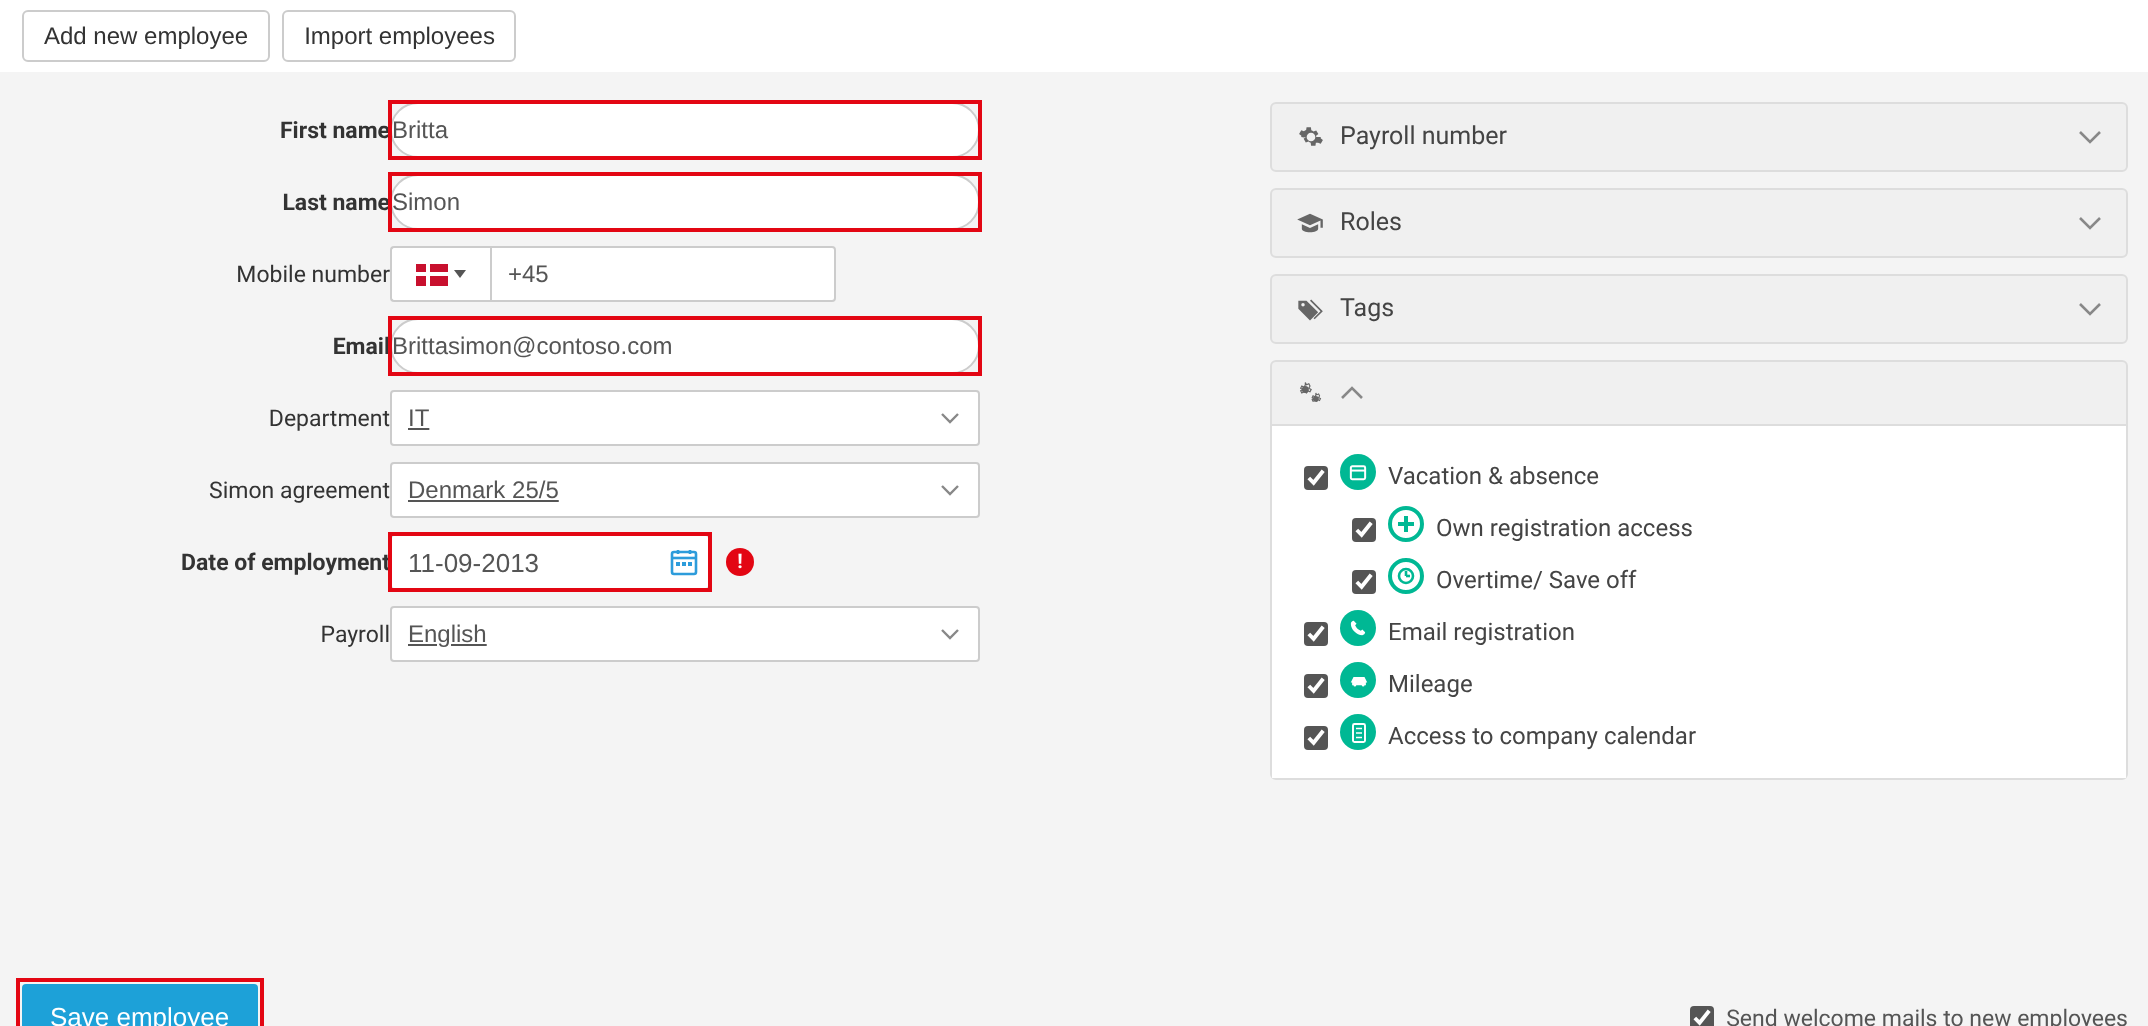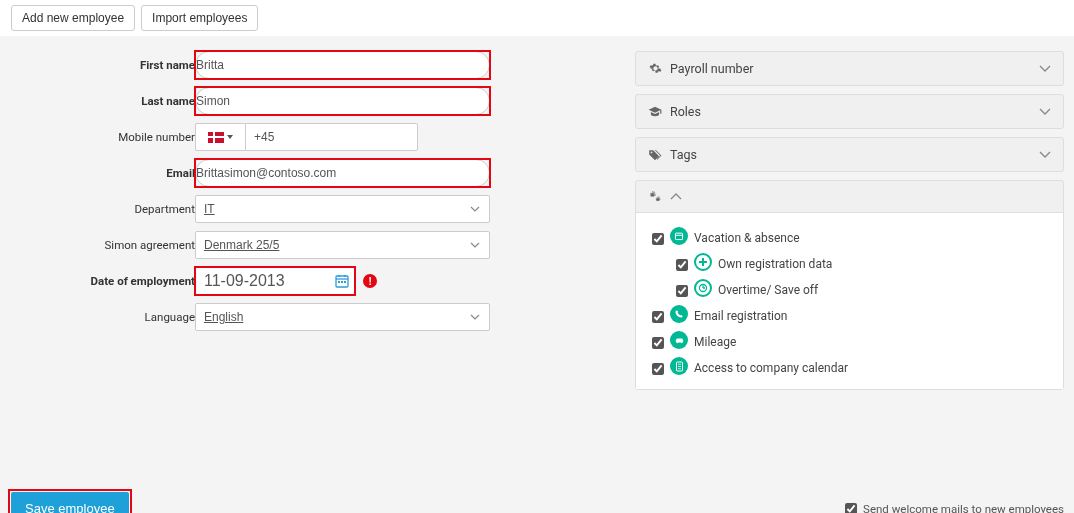--- a/index.html
+++ b/index.html
@@ -26,21 +26,21 @@
 
 .phone-wrap { display: flex; }
 .flag-sel { width: 50px; height: 28px; border: 1px solid #ccc; border-right: none; border-radius: 2px 0 0 2px; background: #fff; display: flex; align-items: center; justify-content: center; gap: 3px; cursor: pointer; }
 .flag-dk { width: 16px; height: 11px; background: #c8102e; position: relative; }
 .flag-dk::before { content:""; position:absolute; left:5px; top:0; width:2px; height:100%; background:#fff; }
 .flag-dk::after { content:""; position:absolute; left:0; top:4px; width:100%; height:2px; background:#fff; }
 .caret-dn { width:0; height:0; border-left:3px solid transparent; border-right:3px solid transparent; border-top:4px solid #555; }
 .phone-input { flex:1; height: 28px; border: 1px solid #ccc; border-radius: 0 2px 2px 0; padding: 0 8px; font-size: 12px; color: #555; background: #fff; }
 
 .date-wrap { position: relative; }
-.date-input { width: 100%; height: 28px; border: 1px solid #ccc; border-radius: 2px; padding: 0 30px 0 8px; font-size: 16px; color: #555; background: #fff; }
+.date-input { width: 100%; height: 28px; border: 1px solid #ccc; border-radius: 2px; padding: 0 30px 0 8px; font-size: 13px; color: #555; background: #fff; }
 .date-icon { position: absolute; right: 6px; top: 50%; transform: translateY(-50%); color: #2d9cdb; cursor: pointer; }
 .err-icon { position: absolute; right: -22px; top: 50%; transform: translateY(-50%); width:14px; height:14px; border-radius:50%; background:#e30613; color:#fff; display:flex; align-items:center; justify-content:center; font-size:10px; font-weight:700; }
 
 .accordion { background: #f0f0f0; border: 1px solid #ddd; border-radius: 3px; margin-bottom: 8px; }
 .acc-header { display: flex; align-items: center; padding: 9px 12px; cursor: pointer; font-size: 12.5px; color: #444; }
 .acc-header .acc-icon { margin-right: 8px; color: #666; width: 14px; display: inline-flex; justify-content: center; }
 .acc-header .acc-title { flex: 1; }
 .acc-header .acc-chevron { color: #888; }
 .acc-body { border-top: 1px solid #ddd; background: #fff; padding: 10px 12px; }
 
@@ -146,21 +146,21 @@
               <rect x="3" y="7" width="2" height="2" fill="#2d9cdb"></rect>
               <rect x="6" y="7" width="2" height="2" fill="#2d9cdb"></rect>
               <rect x="9" y="7" width="2" height="2" fill="#2d9cdb"></rect>
             </svg>
         </span>
         <span class="err-icon">!</span>
       </div>
     </div>
 
     <div class="form-row">
-      <div class="form-label">Language</div>
+      <div class="form-label">Payroll</div>
       <div class="form-control-wrap" style="position:relative;">
         <button class="form-select">
           <span>English</span>
         </button>
         <span class="select-chevron">
           <svg width="10" height="6" viewBox="0 0 10 6">
               <path d="M1 1l4 4 4-4" stroke="#888" stroke-width="1.2" fill="none"></path>
             </svg>
         </span>
       </div>
@@ -249,21 +249,21 @@
             <span>Vacation &amp; absence</span>
           </div>
           <div class="tree-item indent2">
             <input type="checkbox" class="chk" checked="" style="">
             <span class="circ-icon outline">
               <svg width="10" height="10" viewBox="0 0 10 10">
                   <line x1="5" y1="1" x2="5" y2="9" stroke="#00b894" stroke-width="2"></line>
                   <line x1="1" y1="5" x2="9" y2="5" stroke="#00b894" stroke-width="2"></line>
                 </svg>
             </span>
-            <span>Own registration data</span>
+            <span>Own registration access</span>
           </div>
           <div class="tree-item indent2">
             <input type="checkbox" class="chk" checked="" style="">
             <span class="circ-icon outline">
               <svg width="10" height="10" viewBox="0 0 10 10">
                   <circle cx="5" cy="5" r="3.5" stroke="#00b894" fill="none" stroke-width="1.3"></circle>
                   <line x1="5" y1="5" x2="5" y2="2.5" stroke="#00b894" stroke-width="1.3"></line>
                   <line x1="5" y1="5" x2="7" y2="5" stroke="#00b894" stroke-width="1.3"></line>
                 </svg>
             </span>

